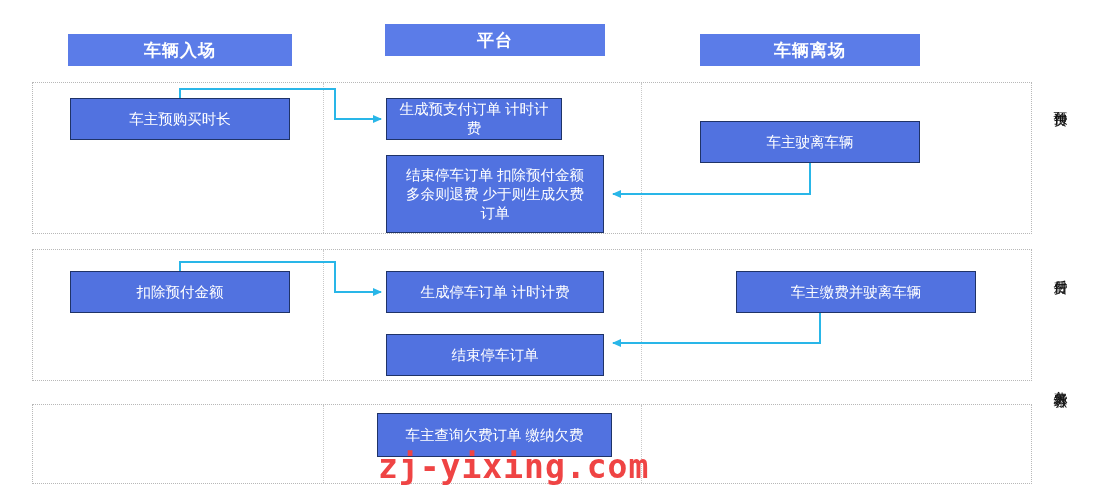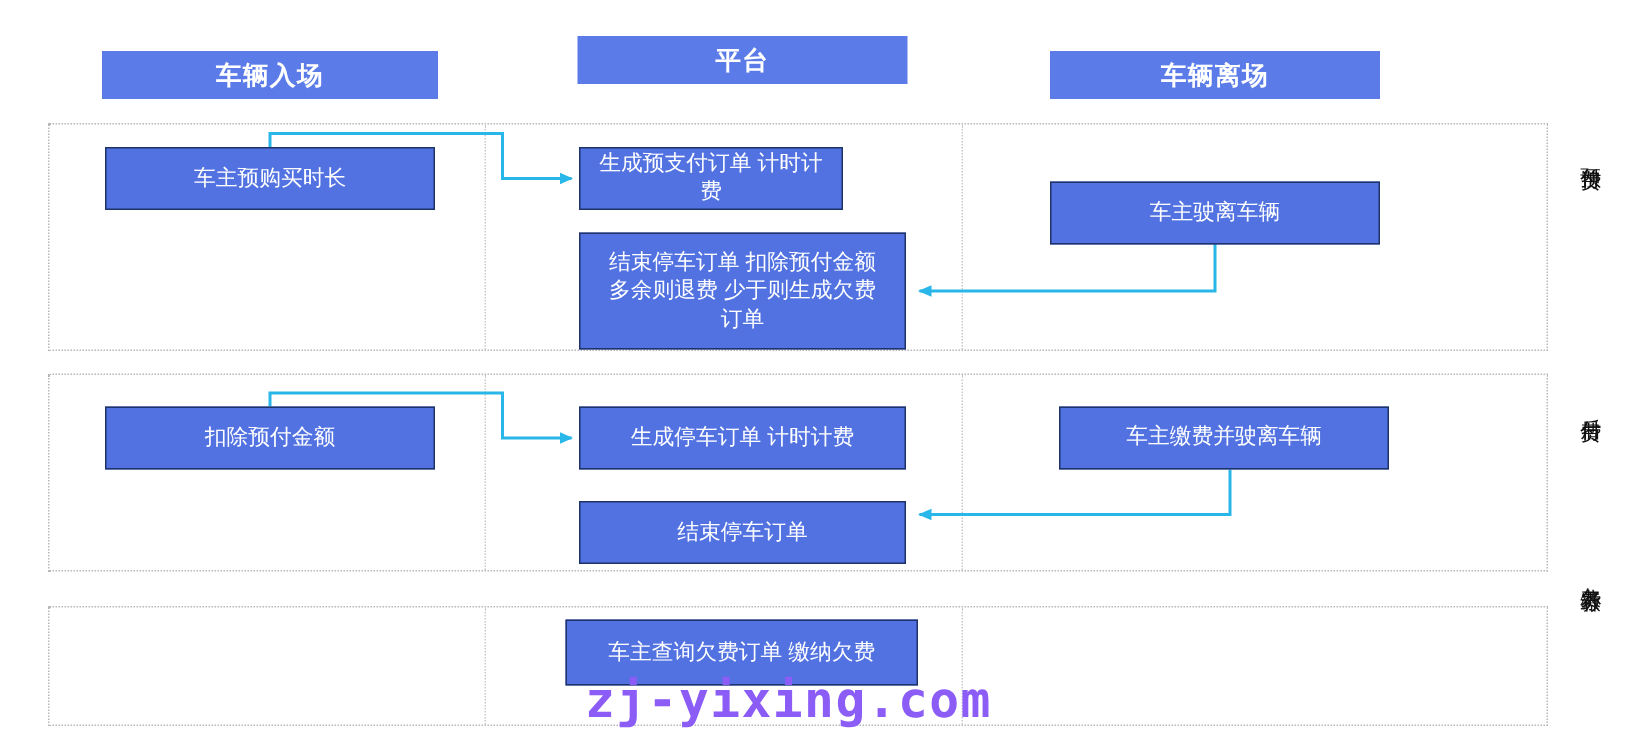--- a/index.html
+++ b/index.html
@@ -75,21 +75,21 @@
   }
 
   #box-prepurchase { left: 70px;  top: 98px;  width: 220px; height: 42px; }
   #box-prepay-gen  { left: 386px; top: 98px;  width: 176px; height: 42px; }
   #box-settle-pre  { left: 386px; top: 155px; width: 218px; height: 78px; }
   #box-drive-away  { left: 700px; top: 98px;  width: 220px; height: 42px; margin-top: 23px; }
 
   #box-register    { left: 70px;  top: 271px; width: 220px; height: 42px; }
   #box-park-gen    { left: 386px; top: 271px; width: 218px; height: 42px; }
   #box-park-end    { left: 386px; top: 334px; width: 218px; height: 42px; }
-  #box-pay-leave   { left: 706px; top: 271px; width: 220px; height: 42px; font-family: Liberation Mono, monospace; }
+  #box-pay-leave   { left: 736px; top: 271px; width: 240px; height: 42px; }
 
   #box-arrears     { left: 377px; top: 413px; width: 235px; height: 44px;
                      flex-direction: column; justify-content: center; }
 
   
   .vlabel {
     position: absolute;
     color: #111111;
     font-size: 14px;
     line-height: 17px;
@@ -106,26 +106,26 @@
   #wires {
     position: absolute;
     left: 0; top: 0;
     width: 1100px; height: 496px;
     pointer-events: none;
   }
 
   
   #watermark {
     position: absolute;
-    left: 390px;
+    left: 378px;
     top: 447px;
     font-family: "DejaVu Sans Mono", "Liberation Mono", monospace;
     font-size: 33px;
     font-weight: bold;
-    color: #8b5cf6;
+    color: #ef4444;
     letter-spacing: 1px;
     white-space: nowrap;
   }
 </style>
 </head>
 <body>
 
 <div id="stage">
 
   <div class="band" id="band-prepaid">

